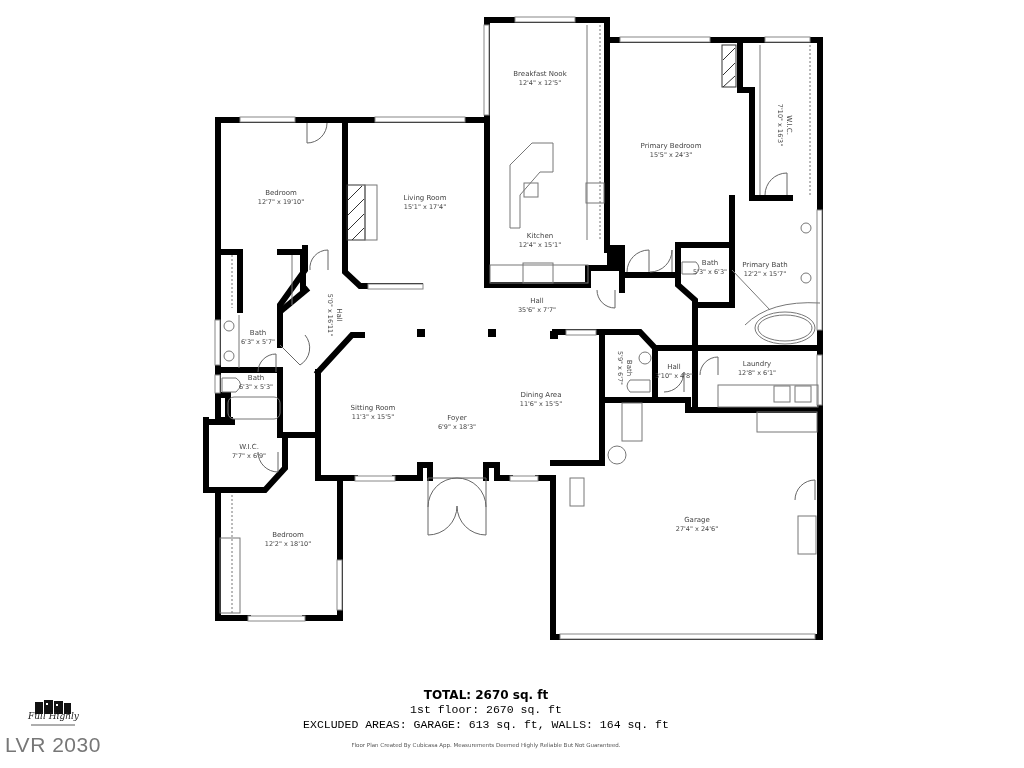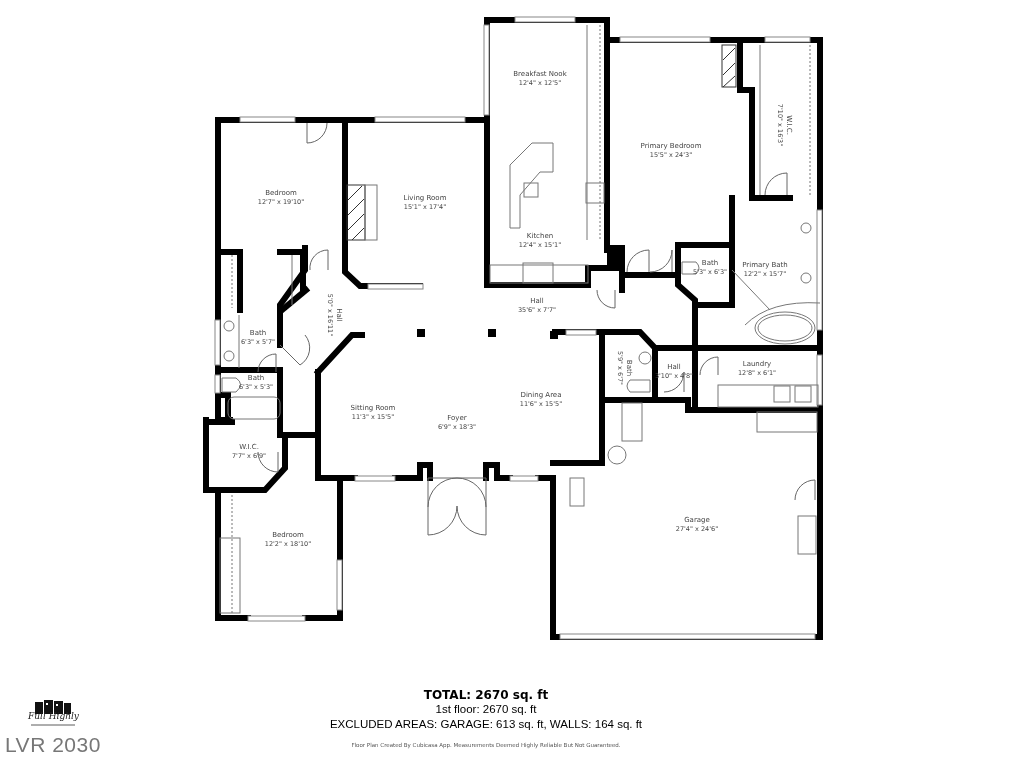--- a/index.html
+++ b/index.html
@@ -8,22 +8,22 @@
   .wall { fill: none; stroke: #000; stroke-width: 6; stroke-linecap: square; stroke-linejoin: miter; }
   .fixture { fill: none; stroke: #777; stroke-width: 1; }
   .window { fill: #fff; stroke: #888; stroke-width: 1; }
   .door { fill: none; stroke: #666; stroke-width: 1; }
   .hatch { fill: none; stroke: #333; stroke-width: 1; }
   .solid { fill: #000; }
   .room-label { font-size: 7px; fill: #444; text-anchor: middle; font-family: "DejaVu Sans", sans-serif; }
   .room-dim { font-size: 6.5px; fill: #444; text-anchor: middle; font-family: "DejaVu Sans", sans-serif; }
   .footer { position: absolute; left: 0; width: 972px; text-align: center; color: #000; }
   .footer-total { top: 688px; font-size: 12px; font-weight: bold; font-family: "DejaVu Sans", sans-serif; }
-  .footer-floor { top: 703px; font-size: 11.5px; font-family: Liberation Sans, sans-serif; }
-  .footer-excl { top: 718px; font-size: 11.5px; font-family: Liberation Sans, sans-serif; }
+  .footer-floor { top: 703px; font-size: 11.5px; font-family: Liberation Mono, monospace; }
+  .footer-excl { top: 718px; font-size: 11.5px; font-family: Liberation Mono, monospace; }
   .footer-credit { top: 742px; font-size: 5.5px; color: #555; font-family: "DejaVu Sans", sans-serif; }
   .watermark { position: absolute; left: 5px; top: 733px; font-size: 21px; color: #777; font-family: "Liberation Sans", sans-serif; letter-spacing: 0.5px; }
   .logo { position: absolute; left: 27px; top: 698px; width: 52px; height: 30px; }
   .logo-text { position: absolute; left: 28px; top: 711px; font-size: 9px; font-style: italic; font-family: "DejaVu Serif", serif; color: #222; }
 </style>
 </head>
 <body>
 
 <svg id="plan" viewBox="0 0 1024 680" xmlns="http://www.w3.org/2000/svg">
 

